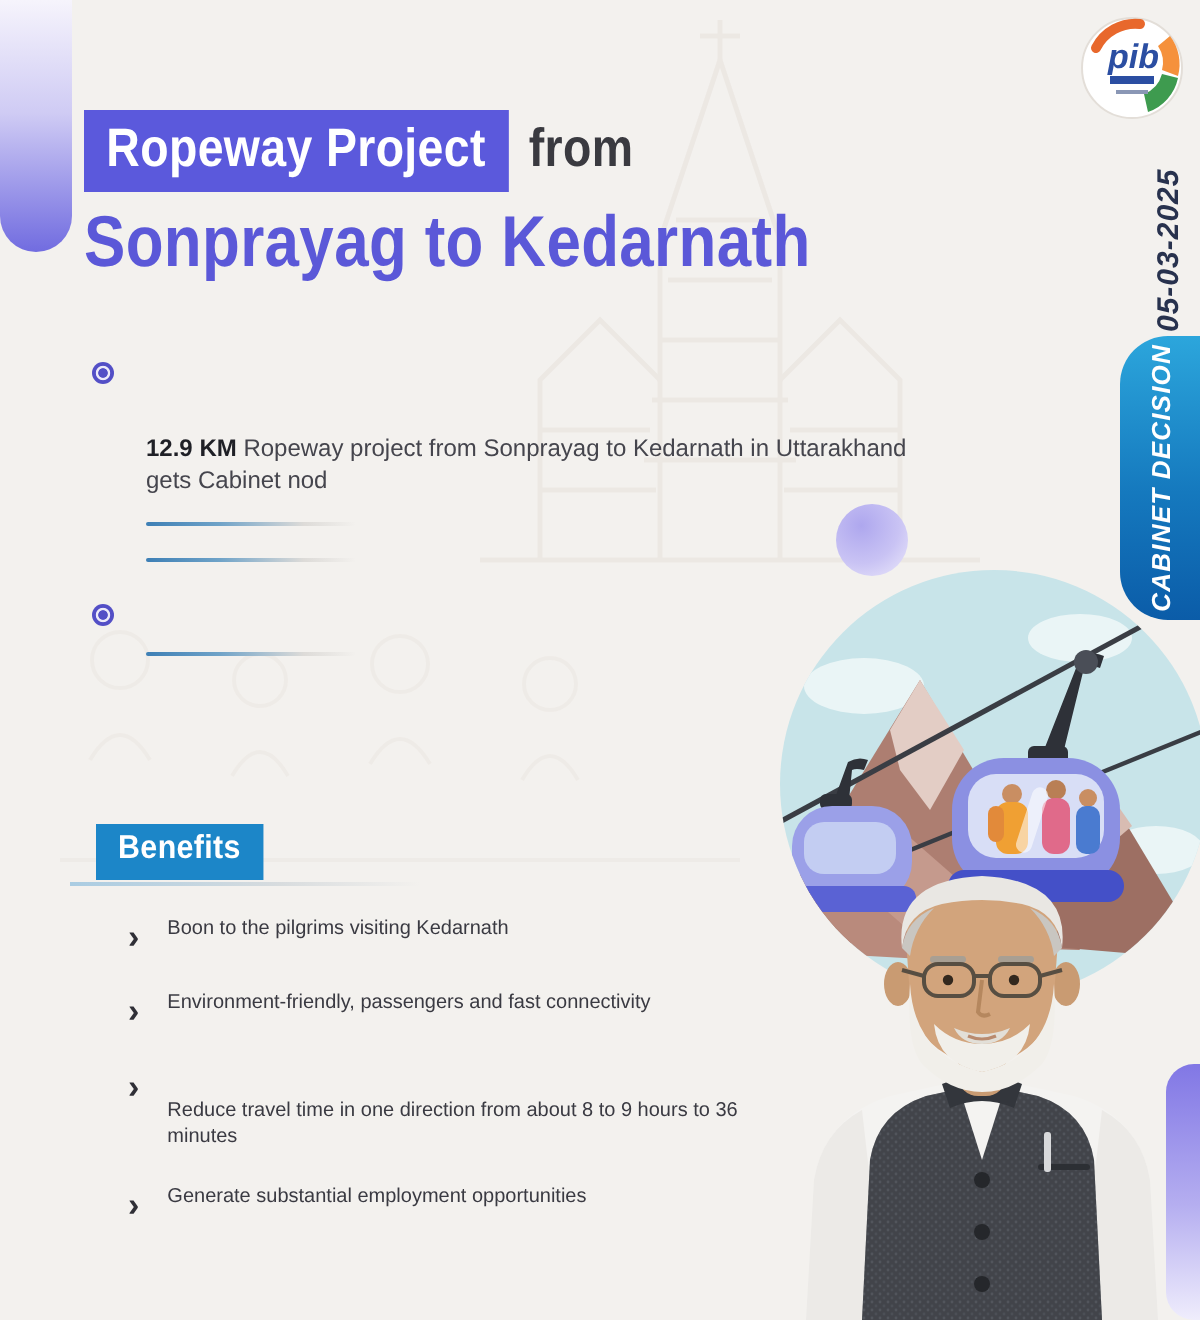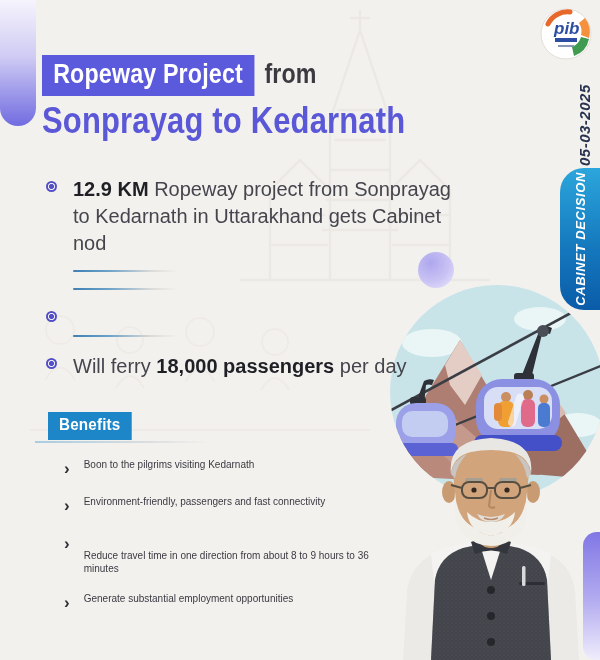--- a/index.html
+++ b/index.html
@@ -51,21 +51,21 @@
     color:#FFFFFF;font-size:13px;font-weight:700;font-style:italic;letter-spacing:.6px;white-space:nowrap;
   }
 
   
   .facts{position:absolute;left:42px;top:170px;width:430px;z-index:4;}
   .fact{display:flex;align-items:flex-start;}
   .fact .dot{
     flex:0 0 11px;width:11px;height:11px;border-radius:50%;margin:5px 16px 0 4px;
     background:radial-gradient(circle at 50% 50%, #534FC6 0 2.2px, #ECEAF9 2.6px 3.4px, #534FC6 3.8px 5.5px);
   }
-  .fact .txt{font-size:20px;line-height:1.35;color:#45454D;}
+  .fact .txt{font-size:12px;line-height:1.35;color:#45454D;margin-top:40px;}
   .fact .txt b{color:#1F2026;font-weight:700;}
   .w400{max-width:400px;}
   .w320{max-width:320px;}
   .divider{height:2px;width:105px;margin:13px 0 16px 31px;border-radius:1px;
     background:linear-gradient(90deg,#3D7FB5 0%,#6FA3C8 35%,#DDDBD8 75%,rgba(221,219,216,0) 100%);}
   .mt6{margin-top:6px;}
 
   
   .benefits-badge{
     position:absolute;left:48px;top:412px;z-index:4;background:#1C86C8;color:#fff;
@@ -156,24 +156,20 @@
     <div class="fact mt6">
       <span class="dot"></span>
       <span class="txt w400"><b>12.9 KM</b><span> Ropeway project from Sonprayag to Kedarnath in Uttarakhand gets Cabinet nod</span></span>
     </div>
     <div class="divider"></div>
     <div class="divider"></div>
     <div class="fact">
       <span class="dot"></span>
     </div>
     <div class="divider"></div>
-    <div class="fact">
-      <span class="dot"></span>
-      <span class="txt"><span>Will ferry </span><b>18,000 passengers</b><span> per day</span></span>
-    </div>
   </div>
 
   <div class="benefits-badge">Benefits</div>
   <div class="benefits-underline"></div>
   <ul class="benefits-list">
     <li class="benefit">
       <span class="chev">›</span>
       <span class="btxt w330">Boon to the pilgrims visiting Kedarnath</span>
     </li>
     <li class="benefit">

